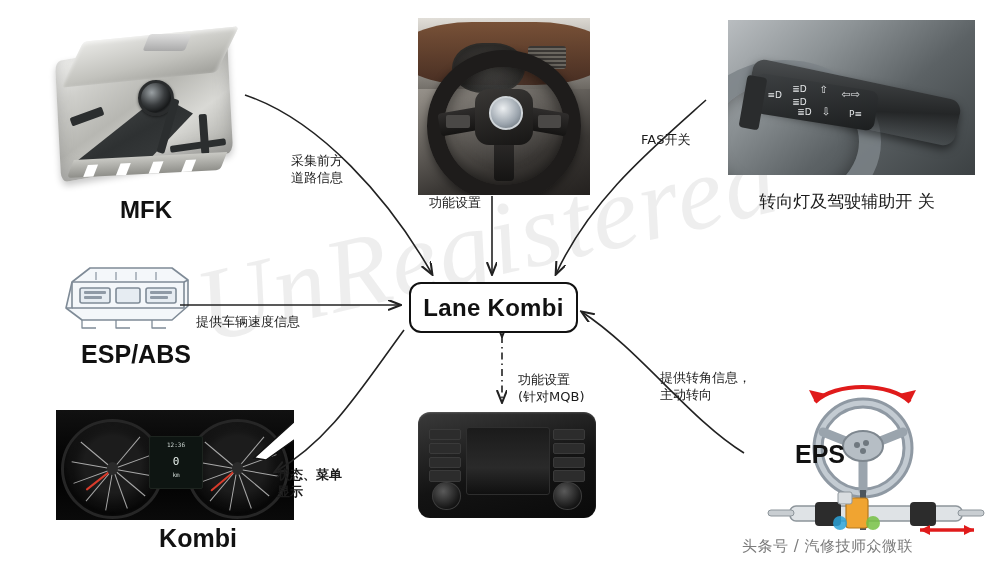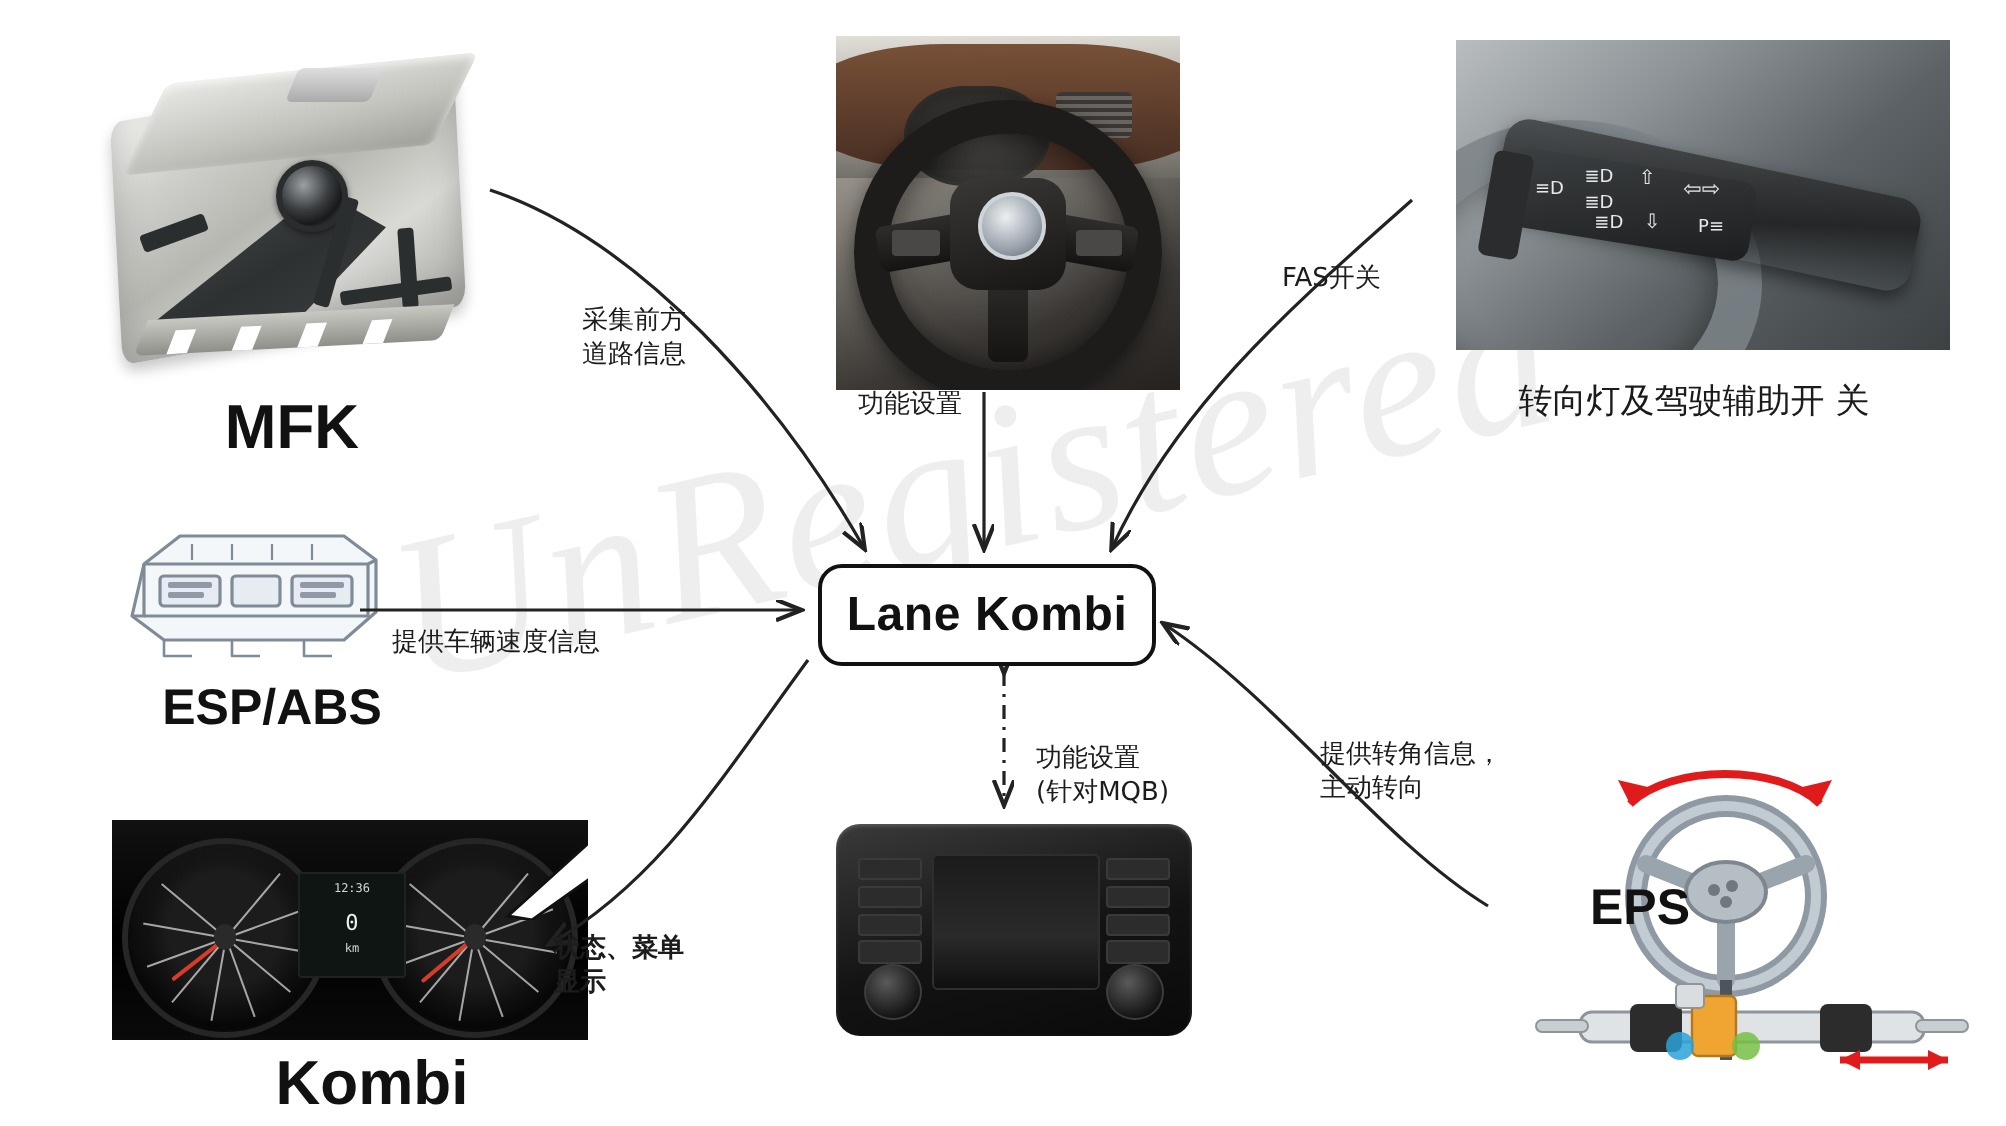--- a/index.html
+++ b/index.html
@@ -225,21 +225,21 @@
     <div class="mfk-arm mfk-a2"></div>
     <div class="mfk-arm mfk-a3"></div>
     <div class="mfk-clip"></div>
     <div class="mfk-fin">
       <div class="mfk-notch" style="left:16px;"></div>
       <div class="mfk-notch" style="left:48px;"></div>
       <div class="mfk-notch" style="left:80px;"></div>
       <div class="mfk-notch" style="left:112px;"></div>
     </div>
   </div>
-  <div class="cap" style="left:56px;top:196px;width:180px;font-size:31px;">MFK</div>
+  <div class="cap" style="left:56px;top:196px;width:180px;font-size:24px;">MFK</div>
 
   <div class="photo esp-box">
     <svg width="140" height="78" viewBox="0 0 140 78">
       <g fill="none" stroke="#7f8b97" stroke-width="1.6" stroke-linejoin="round">
         <path d="M16 24 L34 10 L116 10 L132 22 L132 48 L116 62 L26 62 L10 50 Z" fill="#f4f7fa"></path>
         <path d="M16 24 L128 24 L132 22"></path>
         <path d="M16 24 L16 50 L10 50"></path>
         <path d="M128 24 L128 50 L16 50"></path>
         <rect x="24" y="30" width="30" height="15" rx="2" fill="#e6ecf2"></rect>
         <rect x="60" y="30" width="24" height="15" rx="2" fill="#e6ecf2"></rect>
@@ -323,21 +323,21 @@
     </div>
     <div class="kmid">
       <div class="kmid-txt" style="top:4px;">12:36</div>
       <div class="kmid-txt" style="top:18px;font-size:11px;color:#e8f1ec;">0</div>
       <div class="kmid-txt" style="top:34px;">km</div>
     </div>
     <svg class="k-needle-ptr" viewBox="0 0 58 42">
       <path d="M2 40 L44 2 L56 12 L14 42 Z" fill="#fff" stroke="#111" stroke-width="1.4"></path>
     </svg>
   </div>
-  <div class="cap" style="left:96px;top:524px;width:180px;font-size:31px;">Kombi</div>
+  <div class="cap" style="left:108px;top:524px;width:180px;font-size:25px;">Kombi</div>
 
   <div class="photo mib-box">
     <div class="mib-shell"></div>
     <div class="mib-screen">
       <div class="mib-lbl">&nbsp;</div>
     </div>
     <div class="mib-btn" style="left:6%;top:16%;"></div>
     <div class="mib-btn" style="left:6%;top:29%;"></div>
     <div class="mib-btn" style="left:6%;top:42%;"></div>
     <div class="mib-btn" style="left:6%;top:55%;"></div>
@@ -420,14 +420,15 @@
   <div class="elabel" style="left:429px;top:194px;">功能设置</div>
   <div class="elabel" style="left:641px;top:131px;">FAS开关</div>
   <div class="elabel" style="left:196px;top:313px;">提供车辆速度信息</div>
   <div class="elabel" style="left:277px;top:466px;font-weight:bold;">状态、菜单
 显示</div>
   <div class="elabel" style="left:518px;top:371px;">功能设置
 (针对MQB)</div>
   <div class="elabel" style="left:660px;top:369px;">提供转角信息，
 主动转向</div>
 
+  <div class="credit">头条号 / 汽修技师众微联</div>
 
 </div>
 
 </body></html>

